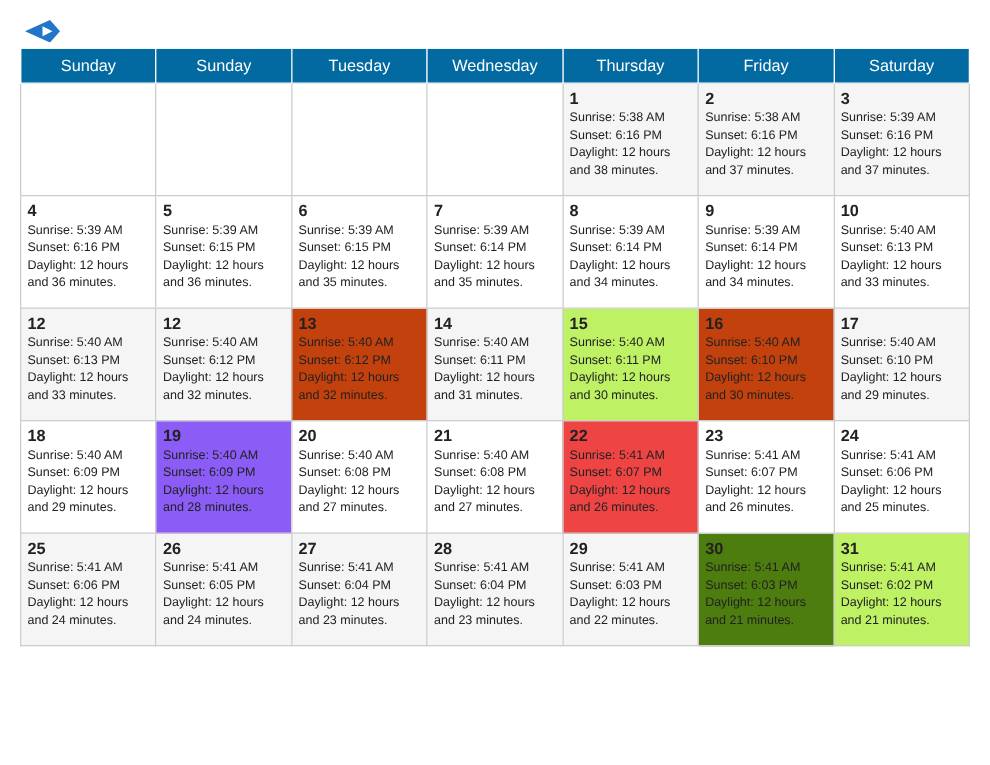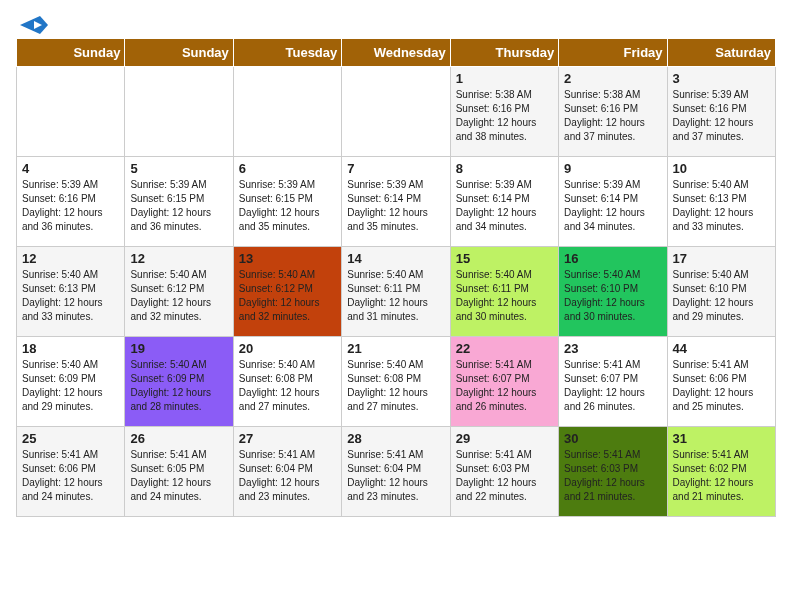--- a/index.html
+++ b/index.html
@@ -33,26 +33,26 @@
     .location {
       font-size: 16px;
       color: #333;
     }
     .calendar {
       width: 100%;
       border-collapse: collapse;
       table-layout: fixed;
     }
     .calendar th {
-      background: #a16207;
+      background: #0369a1;
       color: #fff;
       font-size: 13px;
-      font-weight: bold;
+      font-weight: normal;
       padding: 6px 4px;
-      text-align: right;
+      text-align: center;
       border: 1px solid #fff;
     }
     .calendar td {
       border: 1px solid #ccc;
       vertical-align: top;
       padding: 4px 5px;
       font-size: 10.5px;
       color: #222;
       height: 90px;
       background: #fff;
@@ -218,21 +218,21 @@
 Daylight: 12 hours
 and 31 minutes.</div>
         </td>
         <td style="background: #bef264;">
           <span class="day-num">15</span>
           <div class="cell-text" style="white-space: pre-line;">Sunrise: 5:40 AM
 Sunset: 6:11 PM
 Daylight: 12 hours
 and 30 minutes.</div>
         </td>
-        <td style="background: #22c55e;">
+        <td style="background: #c2410c;">
           <span class="day-num">16</span>
           <div class="cell-text" style="white-space: pre-line;">Sunrise: 5:40 AM
 Sunset: 6:10 PM
 Daylight: 12 hours
 and 30 minutes.</div>
         </td>
         <td style="background: rgb(245, 245, 245);">
           <span class="day-num">17</span>
           <div class="cell-text" style="white-space: pre-line;">Sunrise: 5:40 AM
 Sunset: 6:10 PM
@@ -262,36 +262,36 @@
 Daylight: 12 hours
 and 27 minutes.</div>
         </td>
         <td style="background: rgb(255, 255, 255);">
           <span class="day-num">21</span>
           <div class="cell-text" style="white-space: pre-line;">Sunrise: 5:40 AM
 Sunset: 6:08 PM
 Daylight: 12 hours
 and 27 minutes.</div>
         </td>
-        <td style="background: #f9a8d4;">
+        <td style="background: #ef4444;">
           <span class="day-num">22</span>
           <div class="cell-text" style="white-space: pre-line;">Sunrise: 5:41 AM
 Sunset: 6:07 PM
 Daylight: 12 hours
 and 26 minutes.</div>
         </td>
         <td style="background: rgb(255, 255, 255);">
           <span class="day-num">23</span>
           <div class="cell-text" style="white-space: pre-line;">Sunrise: 5:41 AM
 Sunset: 6:07 PM
 Daylight: 12 hours
 and 26 minutes.</div>
         </td>
         <td style="background: rgb(255, 255, 255);">
-          <span class="day-num">44</span>
+          <span class="day-num">24</span>
           <div class="cell-text" style="white-space: pre-line;">Sunrise: 5:41 AM
 Sunset: 6:06 PM
 Daylight: 12 hours
 and 25 minutes.</div>
         </td>
       </tr>
       <tr>
         <td style="background: rgb(245, 245, 245);">
           <span class="day-num">25</span>
           <div class="cell-text" style="white-space: pre-line;">Sunrise: 5:41 AM

